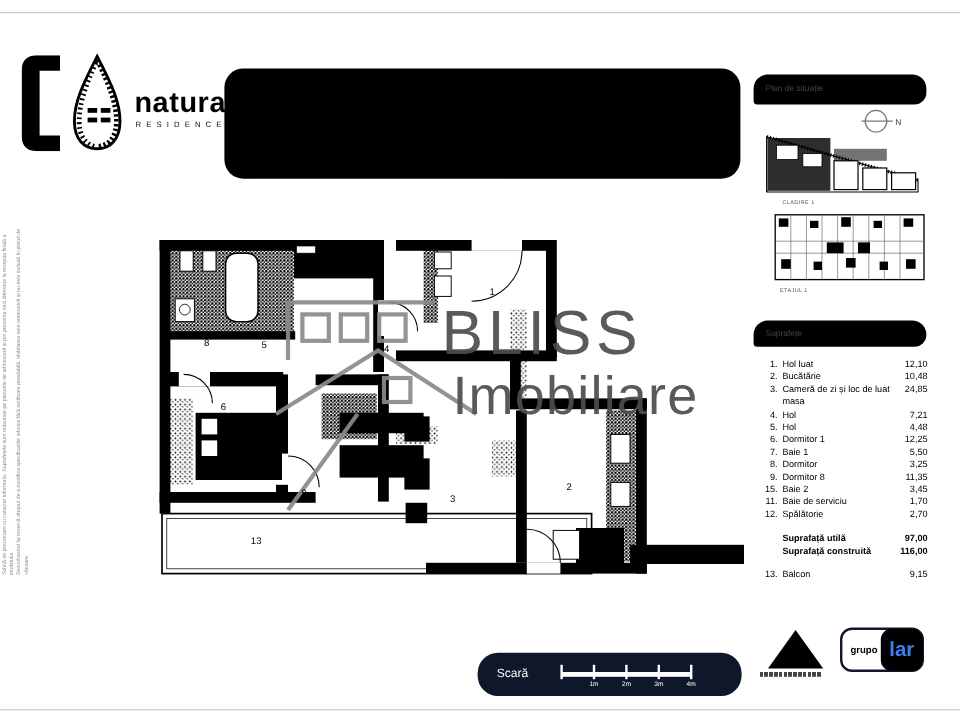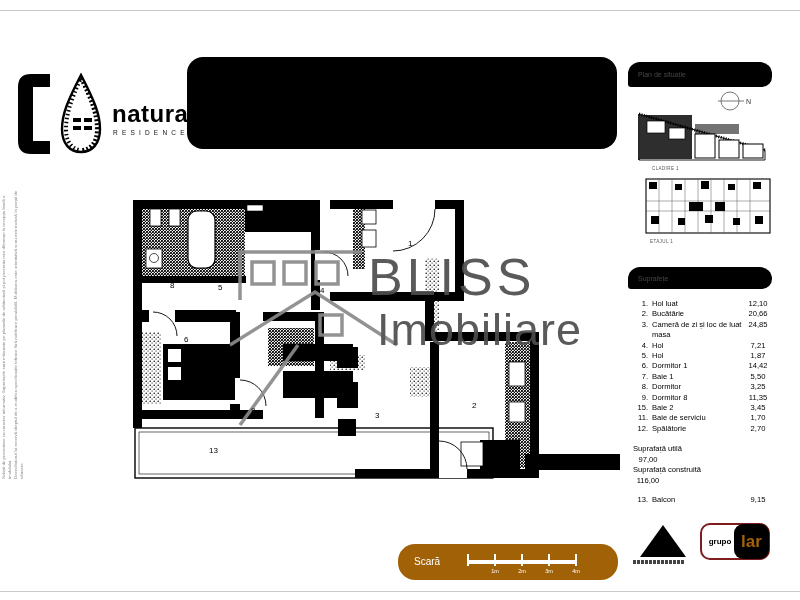--- a/index.html
+++ b/index.html
@@ -1,52 +1,52 @@
 <!DOCTYPE html>
 <html><head>
 <meta charset="utf-8">
 <style>
   html,body{margin:0;padding:0;background:#e8e8e8;}
   #canvas{position:relative;width:800px;height:600px;background:#ffffff;overflow:hidden;
           font-family:"Liberation Sans", sans-serif;color:#000;}
   .hairline{position:absolute;left:0;width:800px;height:1px;background:#c9c9c9;}
   
-  #brand{position:absolute;left:16px;top:72px;width:165px;height:88px;}
+  #brand{position:absolute;left:16px;top:44px;width:165px;height:88px;}
   #brand .bracket{position:absolute;left:2px;top:2px;}
   #brand .leaf{position:absolute;left:42px;top:0px;}
   #brand .word{position:absolute;left:96px;top:28px;font-size:24px;font-weight:bold;letter-spacing:.5px;}
   #brand .tag{position:absolute;left:97px;top:57px;font-size:6.5px;letter-spacing:4.2px;color:#111;}
   #banner{position:absolute;left:187px;top:57px;width:430px;height:92px;background:#000;border-radius:16px;}
   
   .tabbar{position:absolute;left:628px;width:144px;background:#000;border-radius:12px 12px 10px 3px;
           color:rgba(255,255,255,.25);font-size:7px;line-height:1;display:flex;align-items:center;padding-left:10px;box-sizing:border-box;}
   #siteTab{top:62px;height:25px;}
   #legendTab{top:267px;height:22px;}
   .minicaption{position:absolute;font-size:4.5px;color:#555;letter-spacing:.4px;}
   
   #legend{position:absolute;left:633px;top:299px;width:140px;font-size:7.6px;}
   .lrow{display:flex;line-height:10.4px;}
   .lrow .no{width:15px;text-align:right;padding-right:4px;flex:none;}
   .lrow .lab{flex:1;}
-  .lrow .val{width:30px;text-align:center;flex:none;}
-  .lrow.total{font-weight:normal;flex-direction:column;}
+  .lrow .val{width:30px;text-align:right;flex:none;}
+  .lrow.total{font-weight:bold;}
   .lgap{height:10px;}
   .lgap2{height:9px;}
   
-  #scalebar{position:absolute;left:398px;top:544px;width:220px;height:36px;background:#a16207;border-radius:17px;color:#fff;}
+  #scalebar{position:absolute;left:398px;top:544px;width:220px;height:36px;background:#0f172a;border-radius:17px;color:#fff;}
   #scalebar .lbl{position:absolute;left:16px;top:12px;font-size:10px;}
   #scalebar .line{position:absolute;left:70px;top:16px;width:108px;height:4px;background:#fff;}
   #scalebar .tick{position:absolute;top:10px;width:2px;height:12px;background:#fff;}
   #scalebar .tlab{position:absolute;top:24px;width:20px;margin-left:-10px;text-align:center;font-size:5.5px;color:#fff;}
   #triLogo{position:absolute;left:638px;top:523px;}
   #triCap{position:absolute;left:633px;top:560px;width:52px;height:4px;
           background:repeating-linear-gradient(90deg,#444 0 3px,#fff 3px 4px);}
-  #grupolar{position:absolute;left:700px;top:523px;width:70px;height:37px;border:2px solid #7f1d1d;border-radius:10px;box-sizing:border-box;background:#fff;}
+  #grupolar{position:absolute;left:700px;top:523px;width:70px;height:37px;border:2px solid #0f172a;border-radius:10px;box-sizing:border-box;background:#fff;}
   #grupolar .left{position:absolute;left:0;top:0;width:36px;height:33px;display:flex;align-items:center;justify-content:center;font-size:8px;font-weight:bold;}
-  #grupolar .right{position:absolute;right:-1px;top:-1px;width:35px;height:35px;background:#000;border-radius:9px;color:#a16207;
+  #grupolar .right{position:absolute;right:-1px;top:-1px;width:35px;height:35px;background:#000;border-radius:9px;color:#3b82f6;
                    display:flex;align-items:center;justify-content:center;font-size:17px;font-weight:bold;}
   
   #disclaimer{position:absolute;left:-132px;top:322px;width:290px;transform:rotate(-90deg);transform-origin:center;
               font-size:4.4px;line-height:6px;color:#8a8a8a;}
   svg text{font-family:"Liberation Sans", sans-serif;}
 </style>
 </head>
 <body>
 <div id="canvas">
 
@@ -134,41 +134,41 @@
 
   <div id="legend">
     <div class="lrow">
         <span class="no">1.</span>
         <span class="lab">Hol luat</span>
         <span class="val">12,10</span>
       </div>
     <div class="lrow">
         <span class="no">2.</span>
         <span class="lab">Bucătărie</span>
-        <span class="val">20,66</span>
+        <span class="val">10,48</span>
       </div>
     <div class="lrow">
         <span class="no">3.</span>
         <span class="lab">Cameră de zi și loc de luat masa</span>
         <span class="val">24,85</span>
       </div>
     <div class="lrow">
         <span class="no">4.</span>
         <span class="lab">Hol</span>
         <span class="val">7,21</span>
       </div>
     <div class="lrow">
         <span class="no">5.</span>
         <span class="lab">Hol</span>
-        <span class="val">1,87</span>
+        <span class="val">4,48</span>
       </div>
     <div class="lrow">
         <span class="no">6.</span>
         <span class="lab">Dormitor 1</span>
-        <span class="val">14,42</span>
+        <span class="val">12,25</span>
       </div>
     <div class="lrow">
         <span class="no">7.</span>
         <span class="lab">Baie 1</span>
         <span class="val">5,50</span>
       </div>
     <div class="lrow">
         <span class="no">8.</span>
         <span class="lab">Dormitor</span>
         <span class="val">3,25</span>

